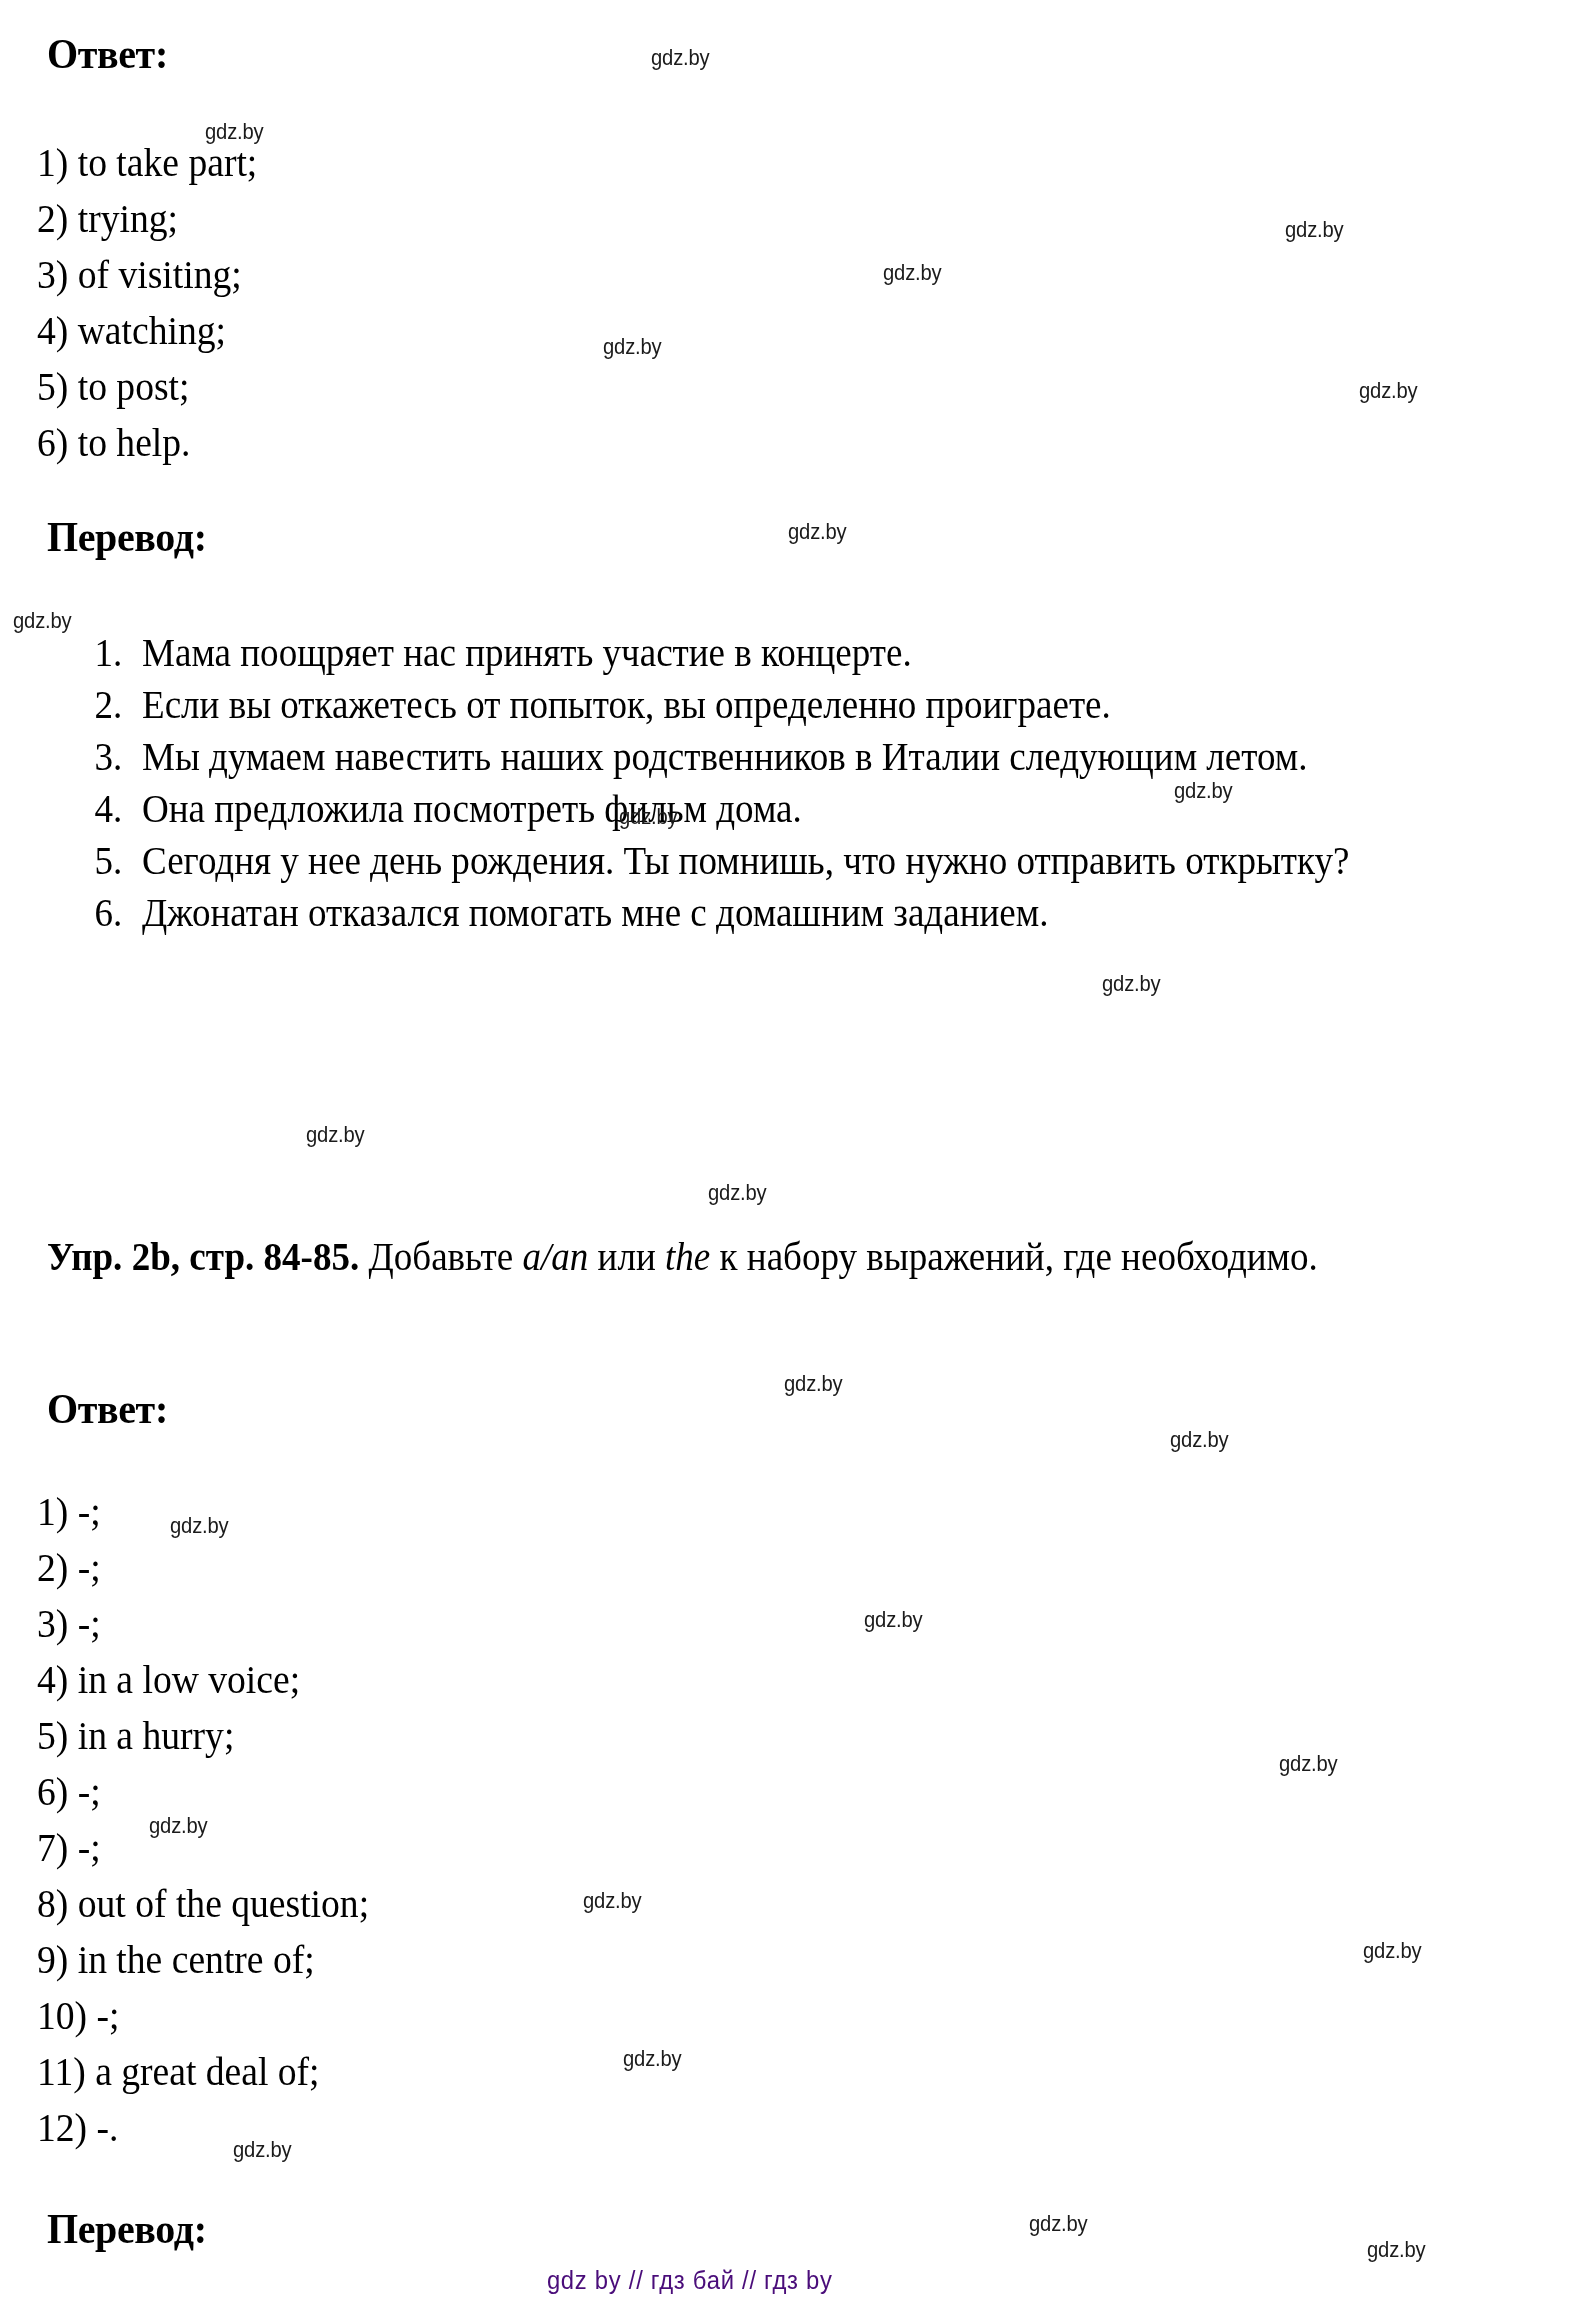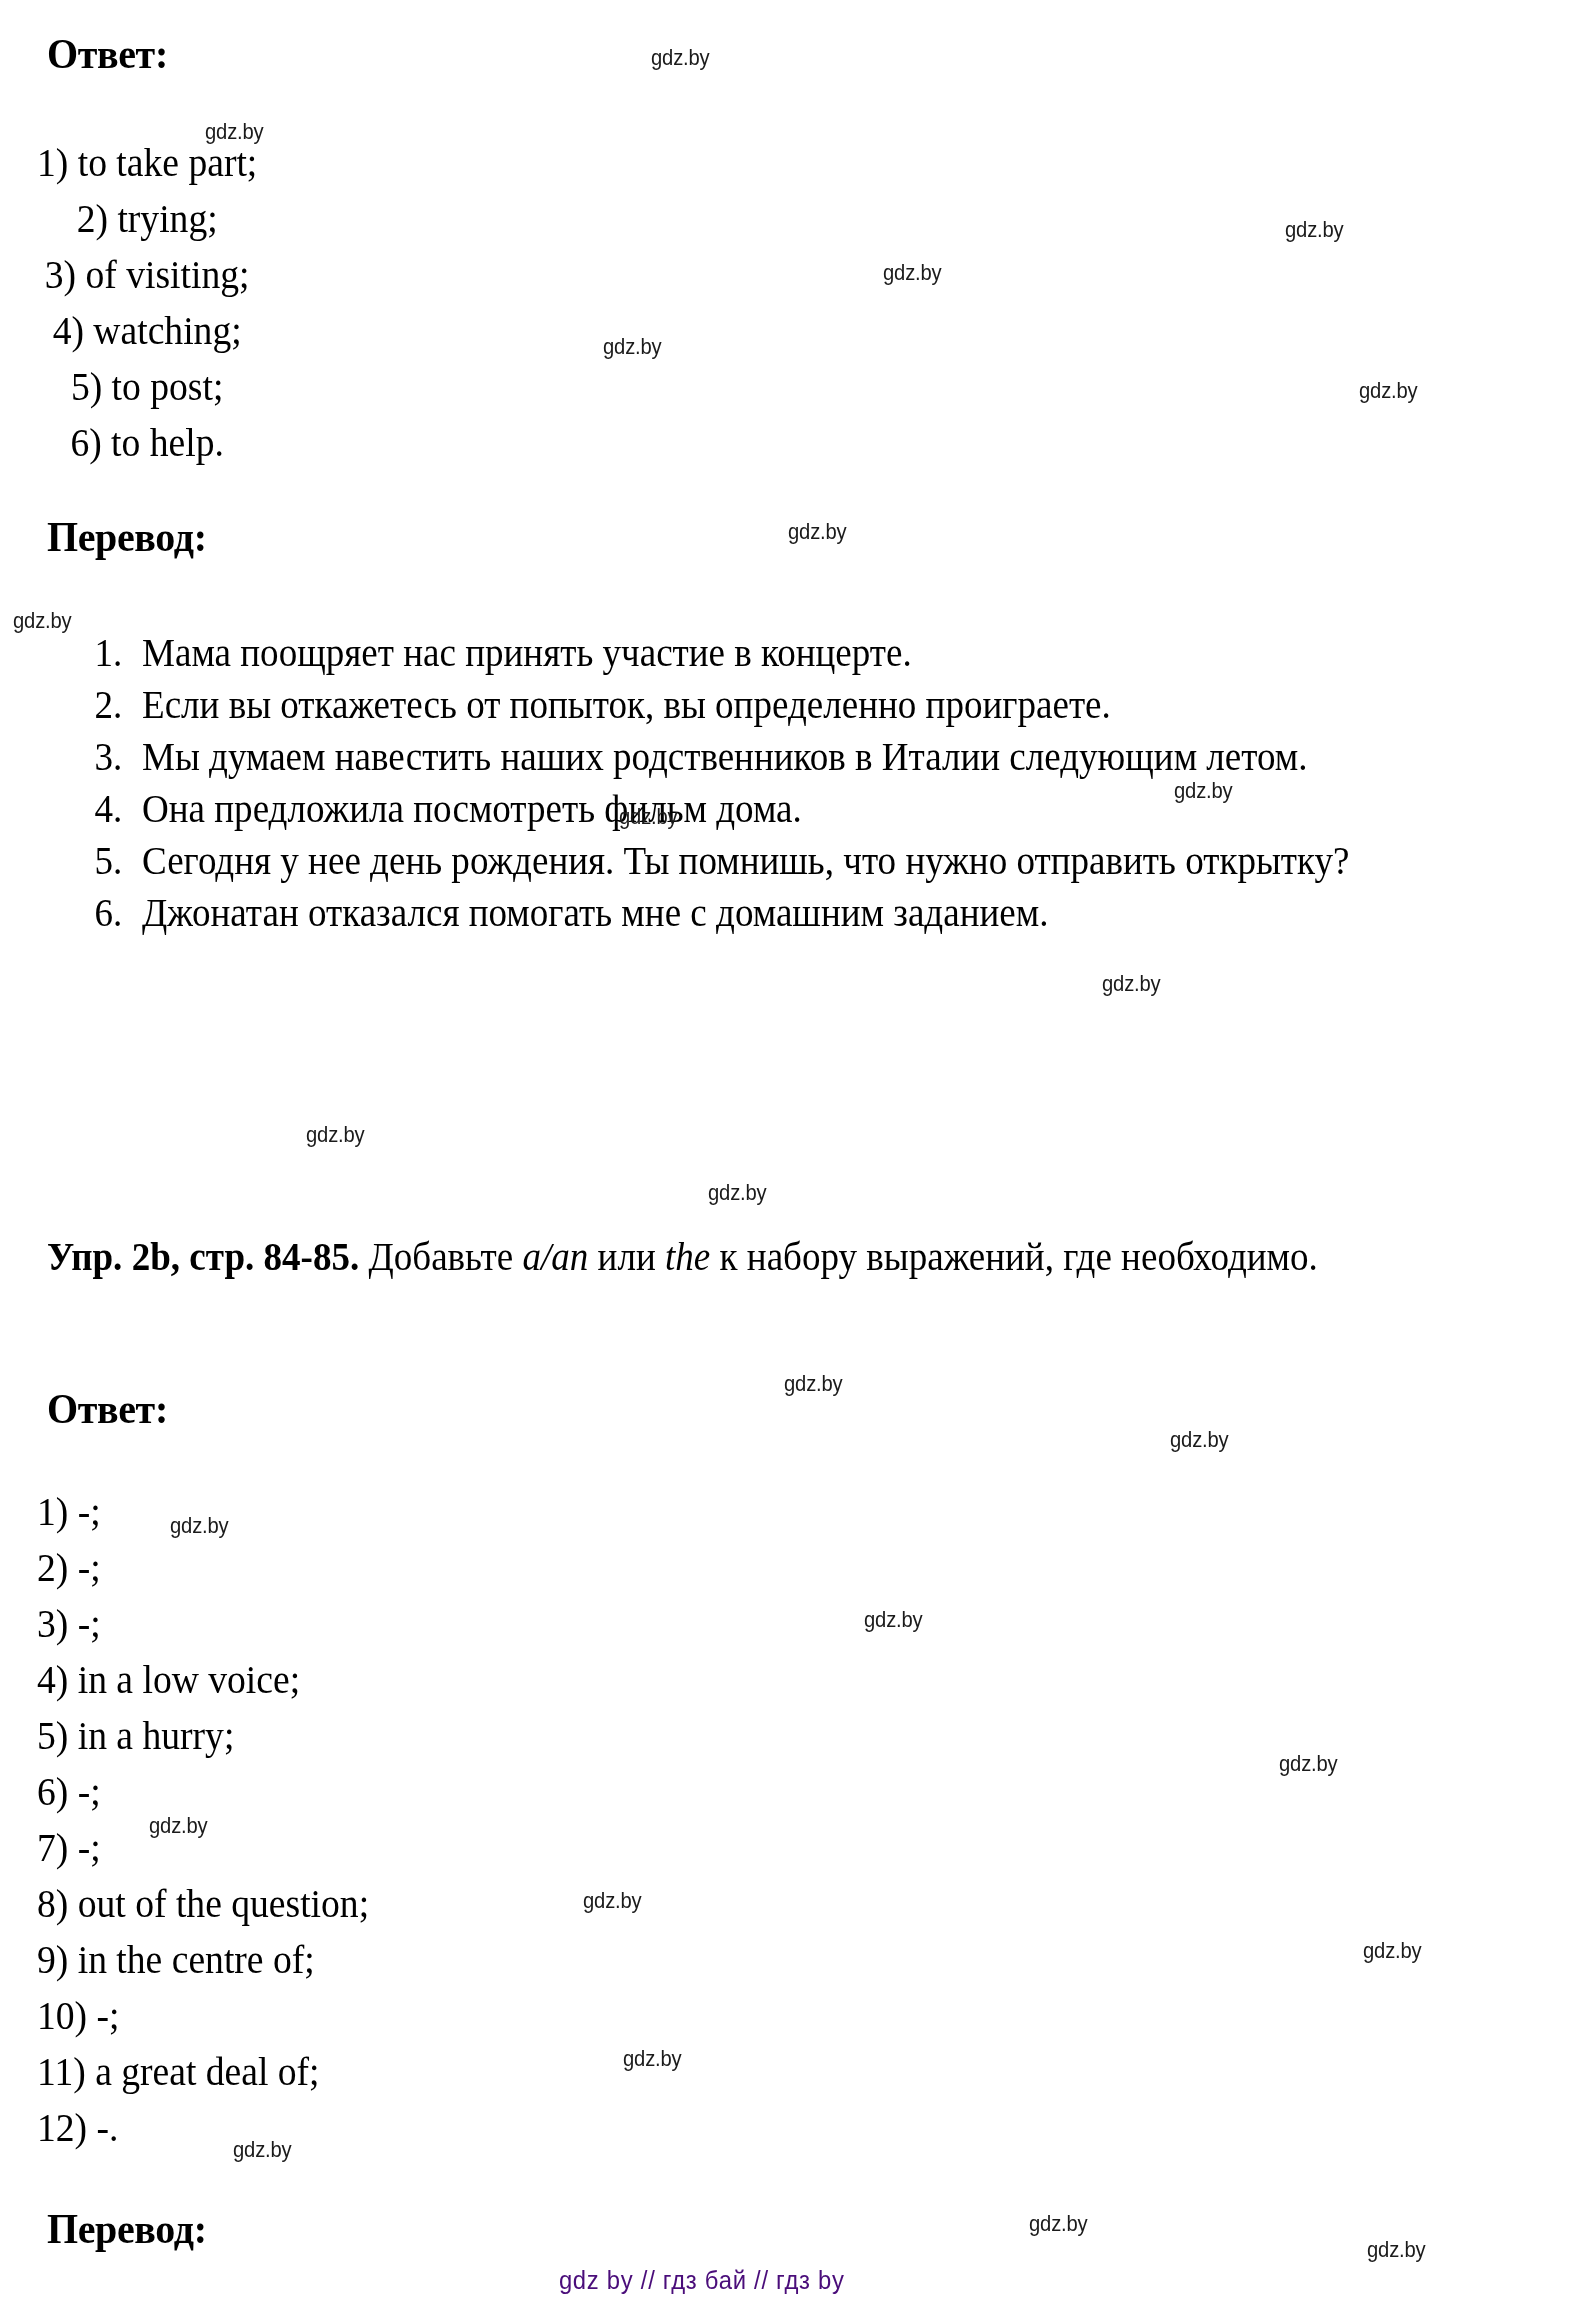--- a/index.html
+++ b/index.html
@@ -116,38 +116,38 @@
     margin: 0;
     transform: scaleX(0.95);
     transform-origin: left center;
   }
   .task b { font-weight: 700; }
   .task i { font-style: italic; }
 
   
   .footer {
     position: absolute;
-    left: 12px;
+    left: 0;
     bottom: 11.3px;
     width: 1380px;
     text-align: center;
     z-index: 8;
   }
   .footer-text {
     font-family: "Liberation Sans", "DejaVu Sans", sans-serif;
     font-size: 26.5px;
     color: #4a0d7a;
     letter-spacing: 0.8px;
     transform: scaleX(0.9);
     display: inline-block;
   }
 
   
   #blk-answer1   { position:absolute; left:47px;  top:32px;  }
-  #blk-list1     { position:absolute; left:37px;  top:135px;text-align:center; }
+  #blk-list1     { position:absolute; left:37px;  top:135px; }
   #blk-transhead1{ position:absolute; left:47px;  top:515px; }
   #blk-translist1{ position:absolute; left:47px;  top:627px; }
   #blk-task      { position:absolute; left:47px;  top:1230px; width:1512px; }
   #blk-answer2   { position:absolute; left:47px;  top:1387px; }
   #blk-list2     { position:absolute; left:37px;  top:1484px; }
   #blk-transhead2{ position:absolute; left:47px;  top:2207px; }
 </style>
 </head>
 <body>
 

